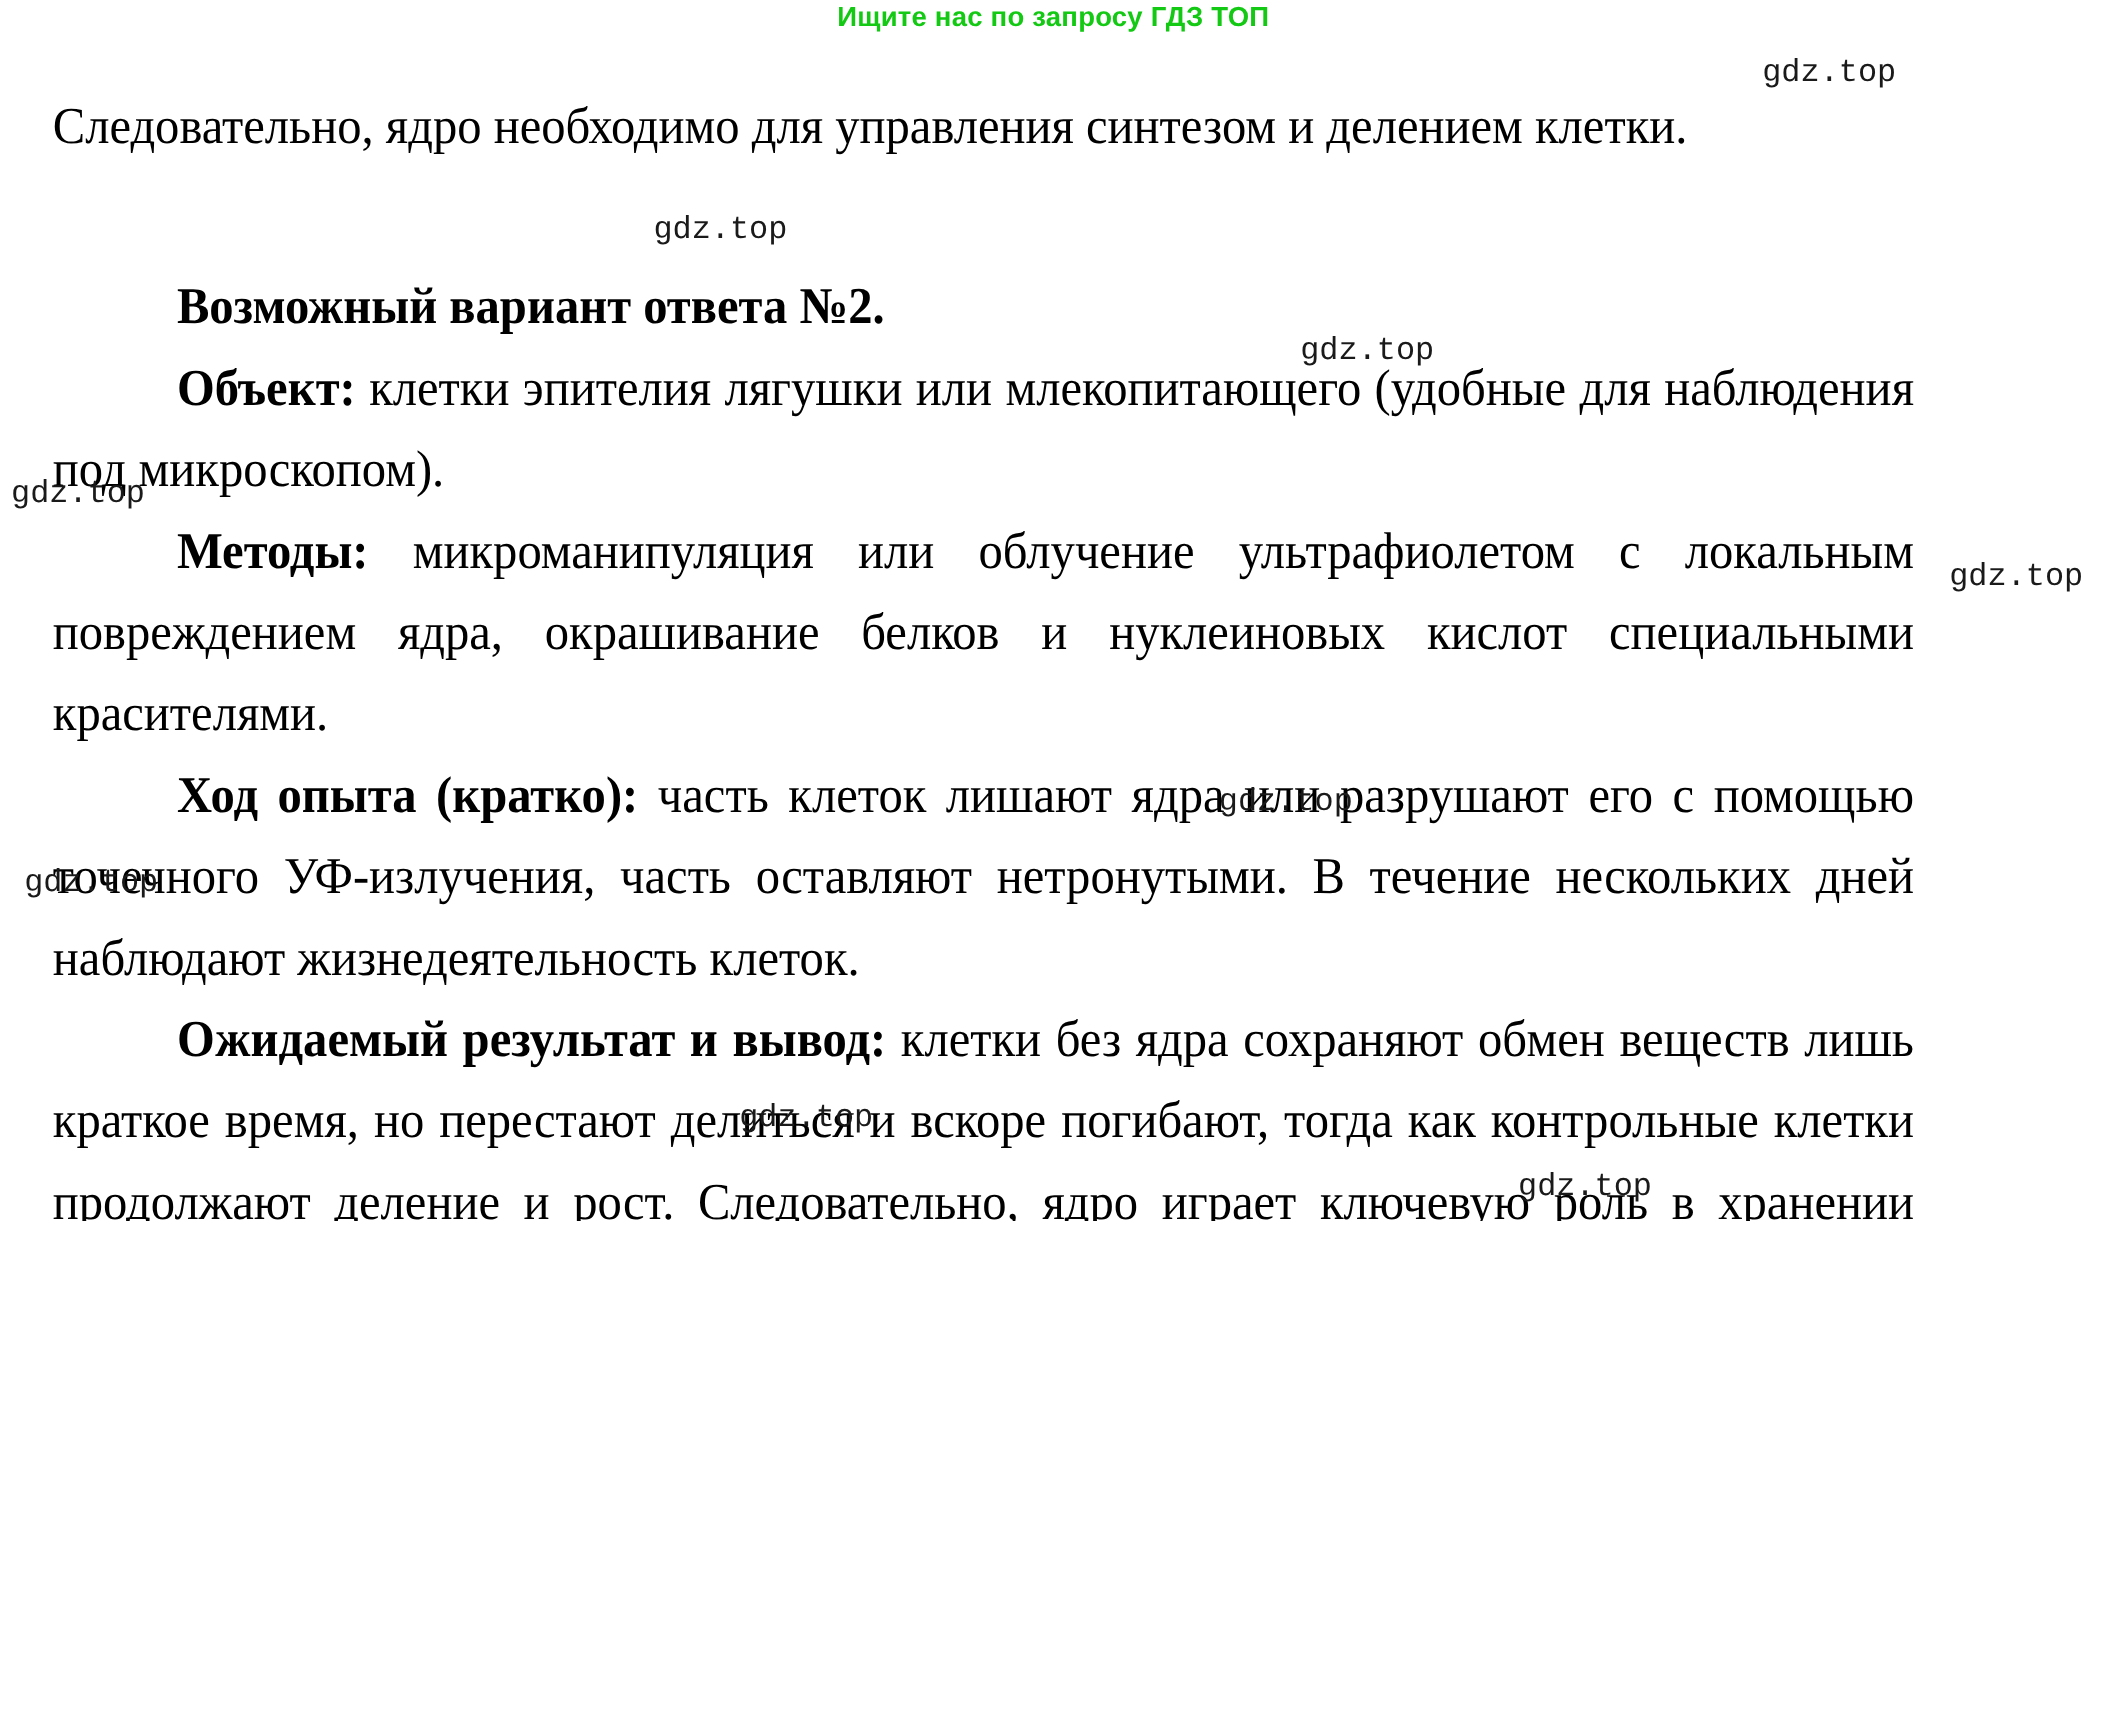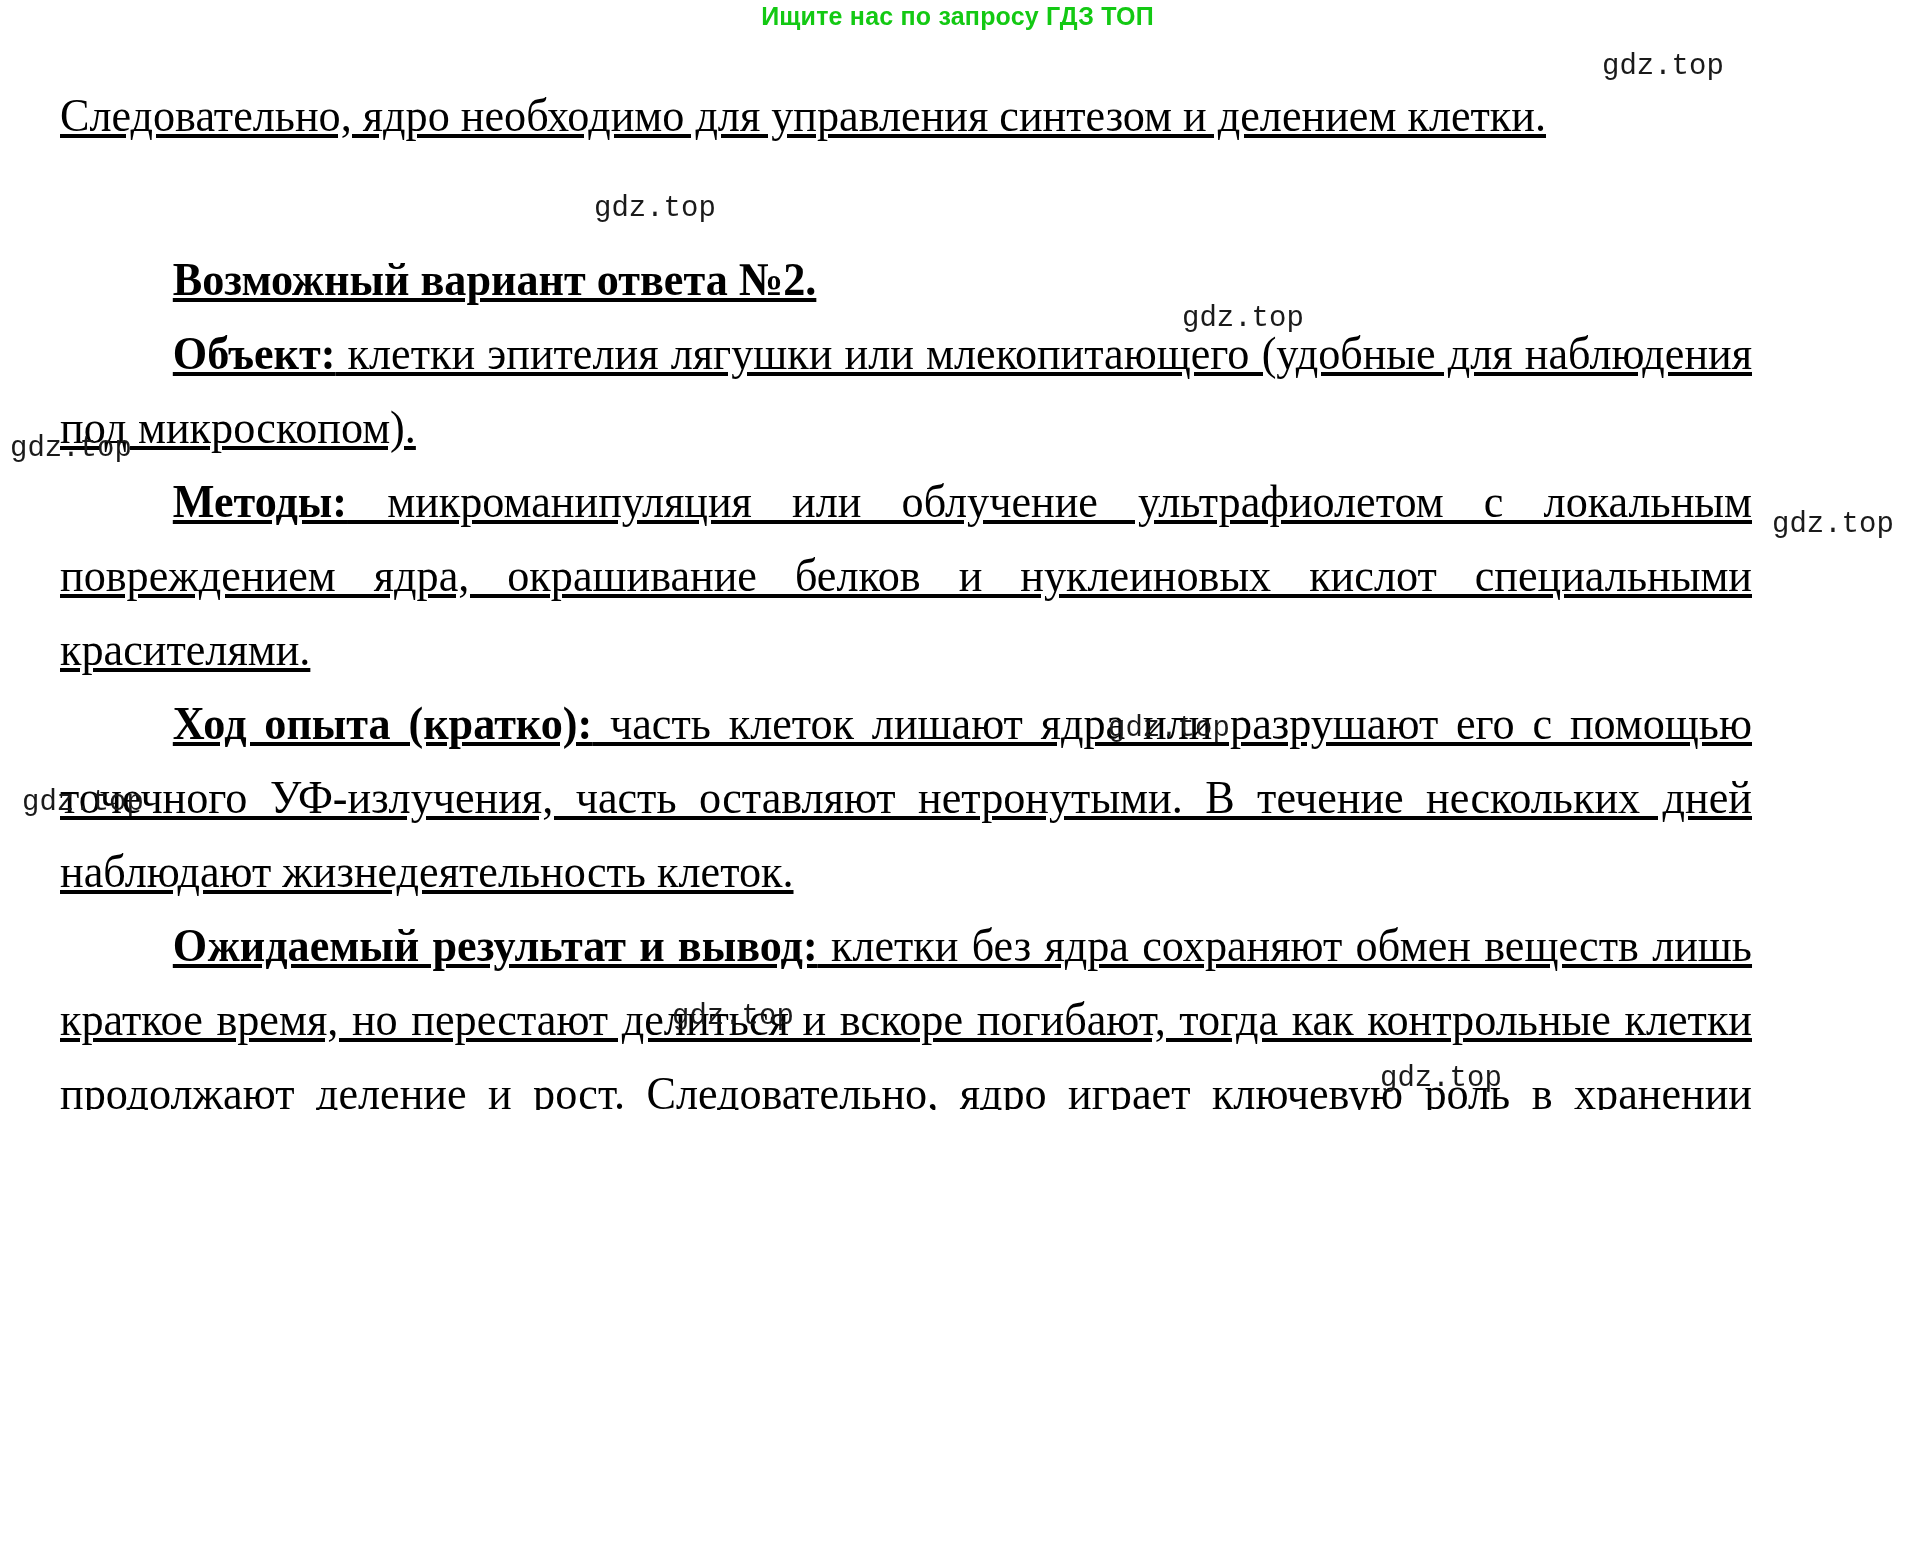--- a/index.html
+++ b/index.html
@@ -27,24 +27,23 @@
     font-size: 25px;
     font-weight: 600;
     color: #13c913;
     letter-spacing: 0.2px;
     white-space: nowrap;
   }
 
   
   .doc {
     position: absolute;
-    left: 60px;
+    left: 48px;
     top: 78px;
     width: 1800px;
-    text-decoration: underline;
   }
 
   .para {
     margin: 0 0 0 0;
     text-align: justify;
     text-justify: inter-word;
     font-size: 47px;
     line-height: 74px;
     color: #000000;
     font-family: "Liberation Serif", "DejaVu Serif", serif;

